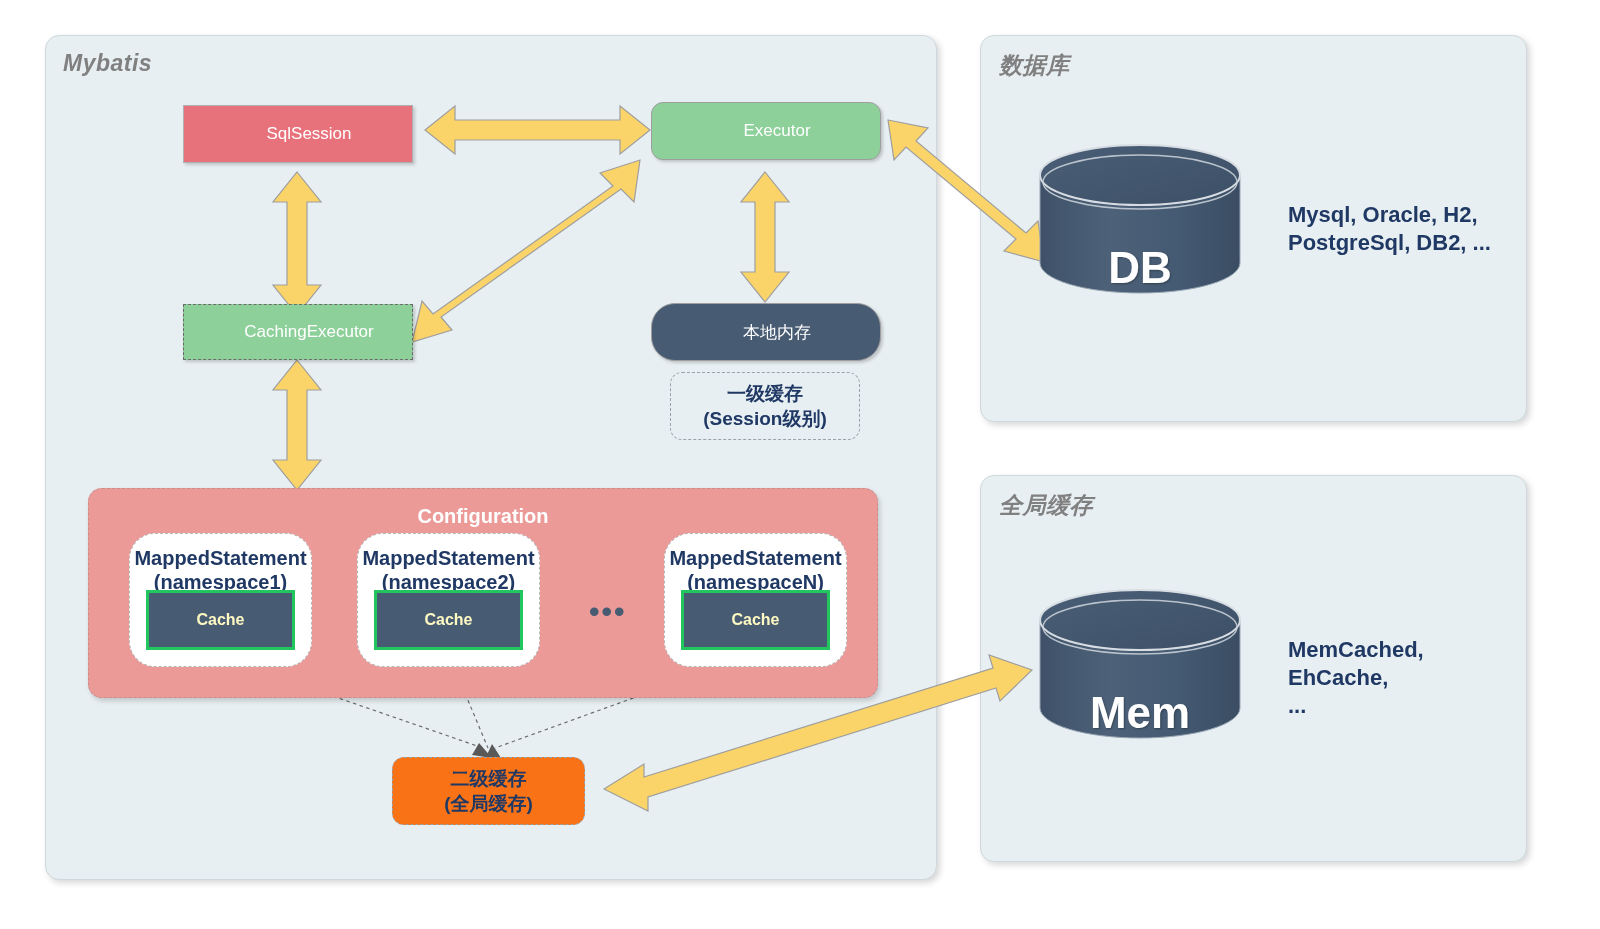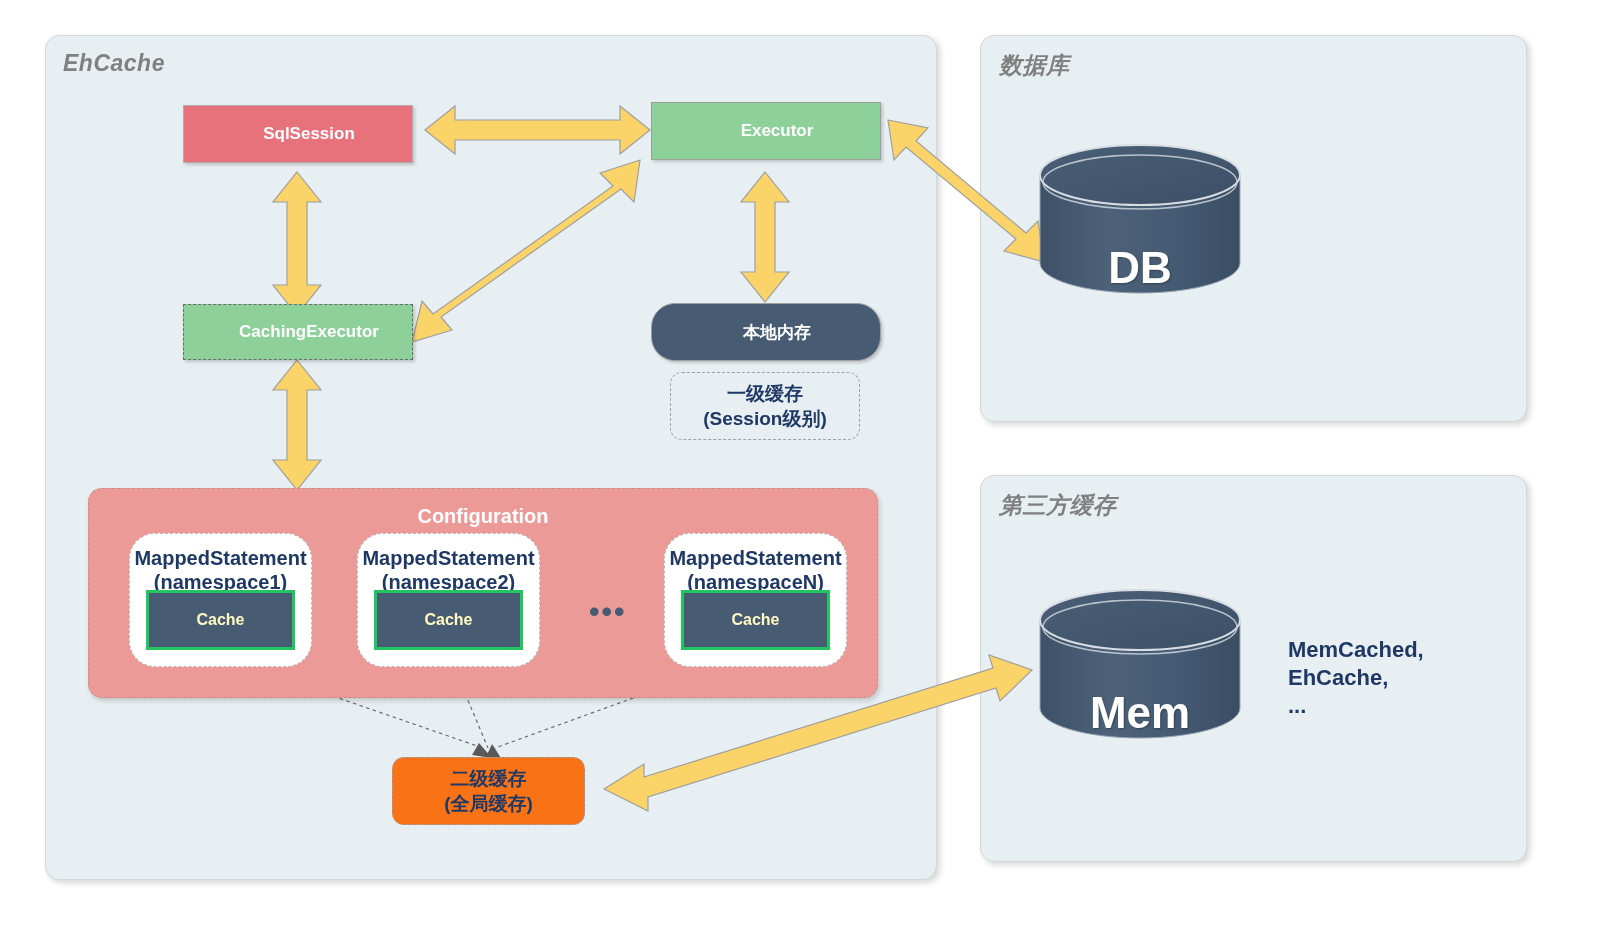--- a/index.html
+++ b/index.html
@@ -8,21 +8,21 @@
   .stage{position:absolute;left:0;top:0;width:1600px;height:929px;}
 
   
   .panel{position:absolute;background:#e8eff2;border:1px solid #cfd8dc;border-radius:14px;
          box-shadow:3px 3px 6px rgba(0,0,0,.16);}
   .panel-title{position:absolute;font-style:italic;font-weight:bold;color:#808080;
                font-size:23px;letter-spacing:.5px;white-space:nowrap;}
 
   
   .box{position:absolute;display:flex;align-items:center;justify-content:center;
-       text-align:center;color:#ffffff;font-weight:bold;box-sizing:border-box;padding-left:22px;}
+       text-align:center;color:#ffffff;font-weight:normal;box-sizing:border-box;padding-left:22px;}
   .box-red{background:#e8727c;border:1px solid #b0b0b0;box-shadow:2px 2px 3px rgba(0,0,0,.18);}
   .box-green{background:#8ed09a;border:1px solid #9e9e9e;box-shadow:2px 2px 3px rgba(0,0,0,.18);}
   .box-green-dash{background:#8ed09a;border:1px dashed #6b6b6b;box-shadow:2px 2px 3px rgba(0,0,0,.18);}
   .box-navy{background:#475b72;border:1px solid #9e9e9e;box-shadow:2px 2px 3px rgba(0,0,0,.18);}
 
   .dash-note{position:absolute;box-sizing:border-box;border:1px dashed #9aa2a8;border-radius:12px;
              display:flex;flex-direction:column;align-items:center;justify-content:center;
              color:#1f3864;font-weight:bold;font-size:19px;line-height:1.32;text-align:center;}
   .dash-note.white{background:#f97316;}
 
@@ -46,27 +46,27 @@
   svg.layer{position:absolute;left:0;top:0;width:1600px;height:929px;overflow:visible;}
   .cyl-label{position:absolute;color:#ffffff;font-weight:bold;font-size:44px;text-align:center;
              text-shadow:1px 1px 2px rgba(0,0,0,.3);}
 </style>
 </head>
 <body>
 
 <div class="stage">
 
   <div class="panel" style="left:45px;top:35px;width:890px;height:843px;"></div>
-  <div class="panel-title" style="left:63px;top:50px;">EhCache</div>
+  <div class="panel-title" style="left:63px;top:50px;">Mybatis</div>
 
   <div class="panel" style="left:980px;top:35px;width:545px;height:385px;"></div>
   <div class="panel-title" style="left:999px;top:50px;">数据库</div>
 
   <div class="panel" style="left:980px;top:475px;width:545px;height:385px;"></div>
-  <div class="panel-title" style="left:999px;top:490px;">第三方缓存</div>
+  <div class="panel-title" style="left:999px;top:490px;">全局缓存</div>
 
   <svg class="layer">
     <defs>
       <style>
         .ar{fill:#fbd469;stroke:#9e9e9e;stroke-width:1.2;}
         .dotline{stroke:#6b6b6b;stroke-width:1.2;fill:none;stroke-dasharray:3.5 3.5;}
       </style>
     </defs>
 
     <polygon class="ar" points="425,130 455,106 455,120 620,120 620,106 650,130 620,154 620,140 455,140 455,154"></polygon>
@@ -87,21 +87,21 @@
     <path class="dotline" d="M 449,655 L 488,748"></path>
     <path class="dotline" d="M 752,655 L 495,748"></path>
     <polygon fill="#595959" points="479,743 492,758 472,755"></polygon>
     <polygon fill="#595959" points="492,744 501,758 486,757"></polygon>
   </svg>
 
   <div class="box box-red" style="left:183px;top:105px;width:230px;height:58px;font-size:17px;">
     <span>SqlSession</span>
   </div>
 
-  <div class="box box-green" style="left:651px;top:102px;width:230px;height:58px;font-size:17px;">
+  <div class="box box-green" style="left:651px;top:102px;width:230px;height:58px;font-size:17px;border-radius:12px;">
     <span>Executor</span>
   </div>
 
   <div class="box box-green-dash" style="left:183px;top:304px;width:230px;height:56px;font-size:17px;">
     <span>CachingExecutor</span>
   </div>
 
   <div class="box box-navy" style="left:651px;top:303px;width:230px;height:58px;font-size:17px;border-radius:24px;">
     <span>本地内存</span>
   </div>
@@ -175,18 +175,20 @@
     <g>
       <path d="M 1040,620 L 1040,708 A 100,30 0 0 0 1240,708 L 1240,620 Z" fill="url(#cylBody)" stroke="#9aa7b4" stroke-width="1"></path>
       <ellipse cx="1140" cy="620" rx="100" ry="30" fill="url(#cylTop)" stroke="#d7dde3" stroke-width="2"></ellipse>
       <ellipse cx="1140" cy="627" rx="97" ry="27" fill="none" stroke="#cfd6dd" stroke-width="1.5" opacity=".85"></ellipse>
     </g>
   </svg>
 
   <div class="cyl-label" style="left:1040px;top:243px;width:200px;">DB</div>
   <div class="cyl-label" style="left:1040px;top:688px;width:200px;">Mem</div>
 
+  <div class="side-text" style="left:1288px;top:201px;width:230px;">Mysql, Oracle, H2,
+PostgreSql, DB2, ...</div>
 
   <div class="side-text" style="left:1288px;top:636px;width:230px;">MemCached,
 EhCache,
 ...</div>
 
 </div>
 
 </body></html>

